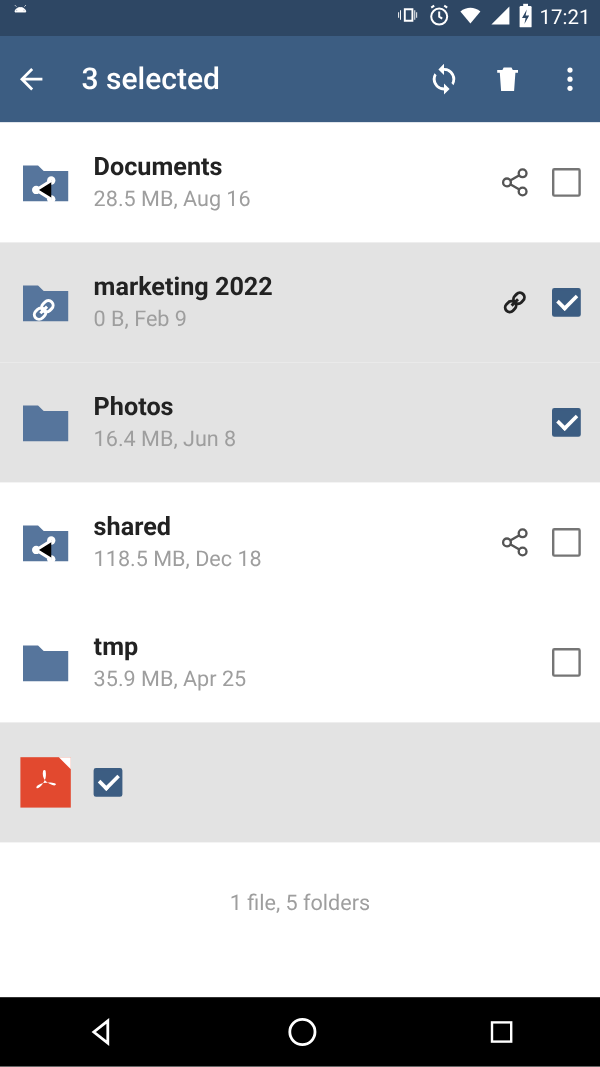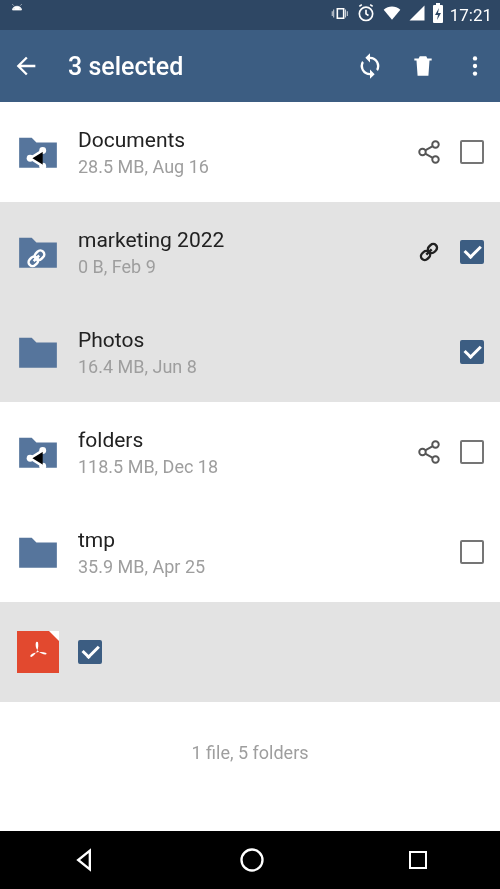--- a/index.html
+++ b/index.html
@@ -65,20 +65,21 @@
 }
 .file-info {
   flex: 1;
 }
 .file-name {
   font-size: 21px;
   color: #222;
   margin-bottom: 4px;
   white-space: nowrap;
   overflow: hidden;
+  font-weight: bold;
 }
 .file-meta {
   font-size: 18px;
   color: #9e9e9e;
 }
 .file-trailing {
   display: flex;
   align-items: center;
   gap: 18px;
 }
@@ -290,21 +291,21 @@
       <div class="folder-icon">
         <svg width="44" height="38" viewBox="0 0 28 24">
           <path fill="#56759c" d="M2 3h8l3 3h13v16H2V3z"></path>
           <circle cx="17" cy="11" r="2.2" fill="#fff"></circle>
           <circle cx="17" cy="21" r="2.2" fill="#fff"></circle>
           <circle cx="9" cy="16" r="2.2" fill="#fff"></circle>
           <path stroke="#fff" stroke-width="1.6" d="M17 11L9 16l8 5"></path>
         </svg>
       </div>
       <div class="file-info">
-        <div class="file-name">folders</div>
+        <div class="file-name">shared</div>
         <div class="file-meta">118.5 MB, Dec 18</div>
       </div>
       <div class="file-trailing">
         <span class="icon-btn">
           <svg width="26" height="26" viewBox="0 0 24 24">
             <circle cx="18" cy="5" r="3" fill="none" stroke="#555" stroke-width="1.8"></circle>
             <circle cx="6" cy="12" r="3" fill="none" stroke="#555" stroke-width="1.8"></circle>
             <circle cx="18" cy="19" r="3" fill="none" stroke="#555" stroke-width="1.8"></circle>
             <path stroke="#555" stroke-width="1.8" d="M15.5 6.5l-7 4M8.5 13.5l7 4"></path>
           </svg>

